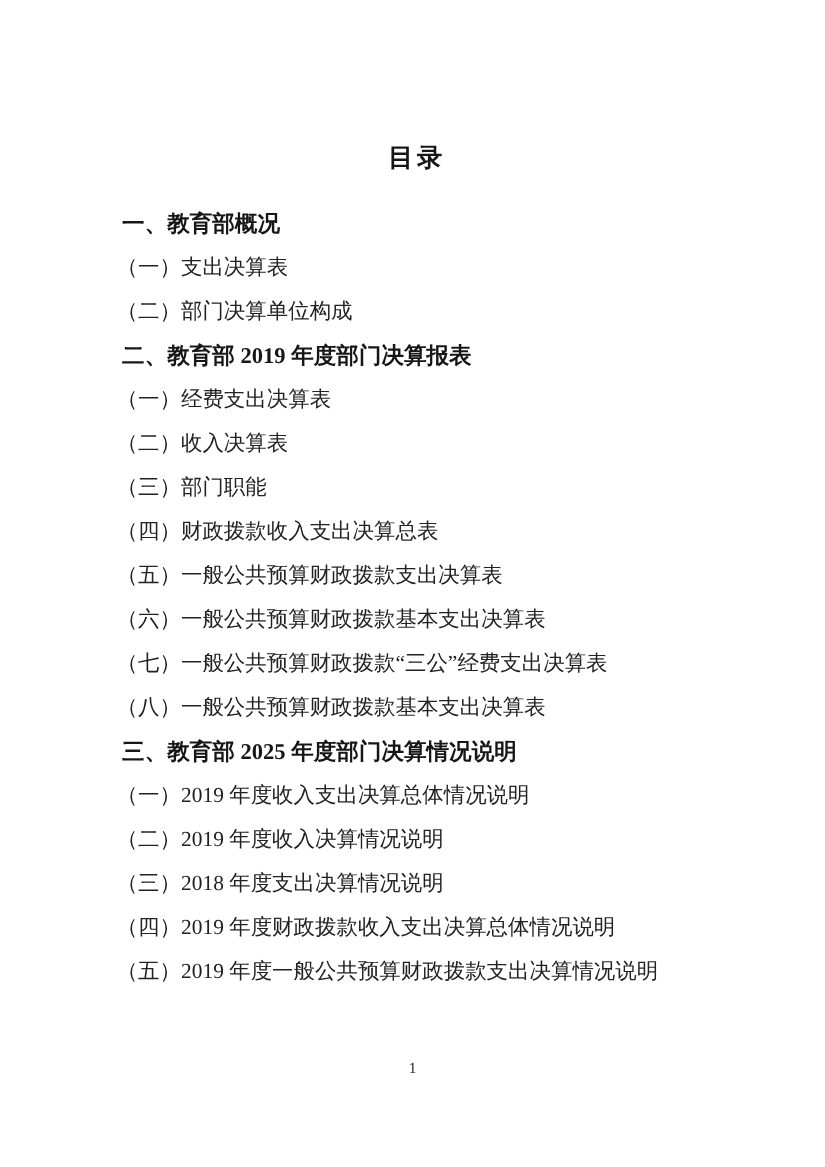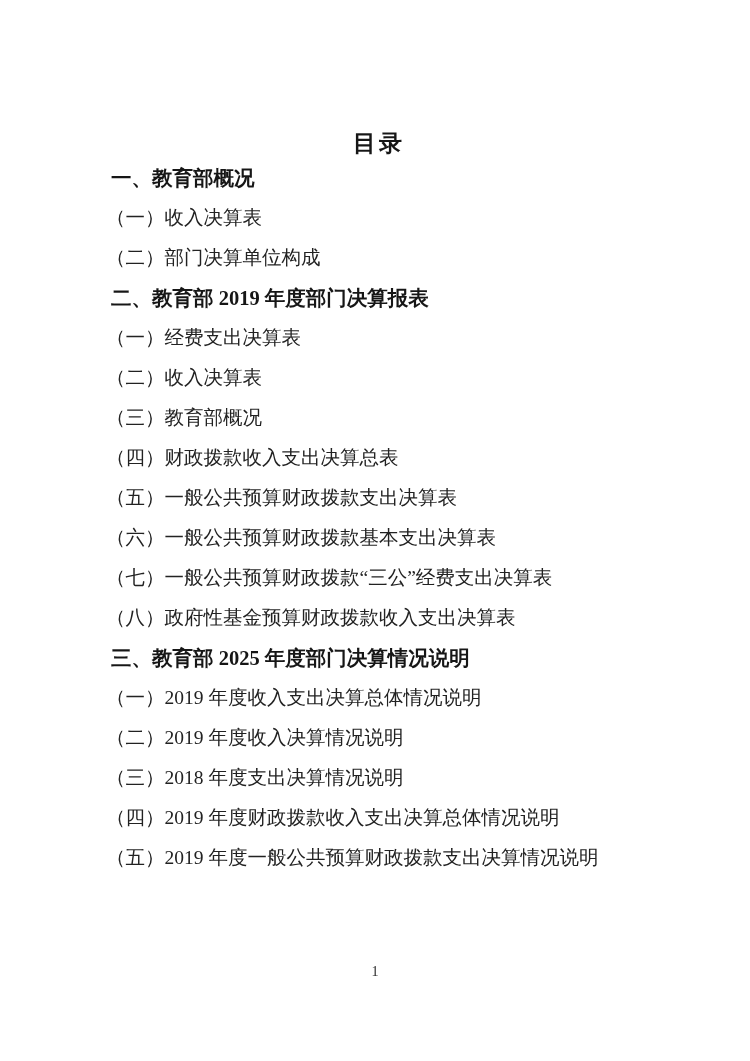--- a/index.html
+++ b/index.html
@@ -15,20 +15,21 @@
     padding: 128px 90px 0 98px;
   }
   .doc-title {
     font-family: "Liberation Sans", "DejaVu Sans", sans-serif;
     font-weight: 700;
     font-size: 23px;
     line-height: 30px;
     letter-spacing: 3px;
     text-align: center;
     color: #161616;
+    margin-bottom: 26px;
   }
   .toc-heading {
     font-family: Liberation Serif, serif;
     font-weight: 700;
     font-size: 20.5px;
     line-height: 40px;
     height: 40px;
     text-indent: 13px;
     white-space: nowrap;
     color: #161616;
@@ -55,34 +56,34 @@
 </head>
 <body>
 
 <div class="page">
   <div class="content">
 
     <div class="doc-title">目录</div>
 
     <div>
       <div class="toc-heading">一、教育部概况</div>
-      <div class="toc-item">（一）收入决算表</div>
+      <div class="toc-item">（一）支出决算表</div>
       <div class="toc-item">（二）部门决算单位构成</div>
     </div>
 
     <div>
       <div class="toc-heading">二、教育部 2019 年度部门决算报表</div>
       <div class="toc-item">（一）经费支出决算表</div>
       <div class="toc-item">（二）收入决算表</div>
-      <div class="toc-item">（三）教育部概况</div>
+      <div class="toc-item">（三）部门职能</div>
       <div class="toc-item">（四）财政拨款收入支出决算总表</div>
       <div class="toc-item">（五）一般公共预算财政拨款支出决算表</div>
       <div class="toc-item">（六）一般公共预算财政拨款基本支出决算表</div>
       <div class="toc-item">（七）一般公共预算财政拨款“三公”经费支出决算表</div>
-      <div class="toc-item">（八）政府性基金预算财政拨款收入支出决算表</div>
+      <div class="toc-item">（八）一般公共预算财政拨款基本支出决算表</div>
     </div>
 
     <div>
       <div class="toc-heading">三、教育部 2025 年度部门决算情况说明</div>
       <div class="toc-item">（一）2019 年度收入支出决算总体情况说明</div>
       <div class="toc-item">（二）2019 年度收入决算情况说明</div>
       <div class="toc-item">（三）2018 年度支出决算情况说明</div>
       <div class="toc-item">（四）2019 年度财政拨款收入支出决算总体情况说明</div>
       <div class="toc-item">（五）2019 年度一般公共预算财政拨款支出决算情况说明</div>
     </div>

